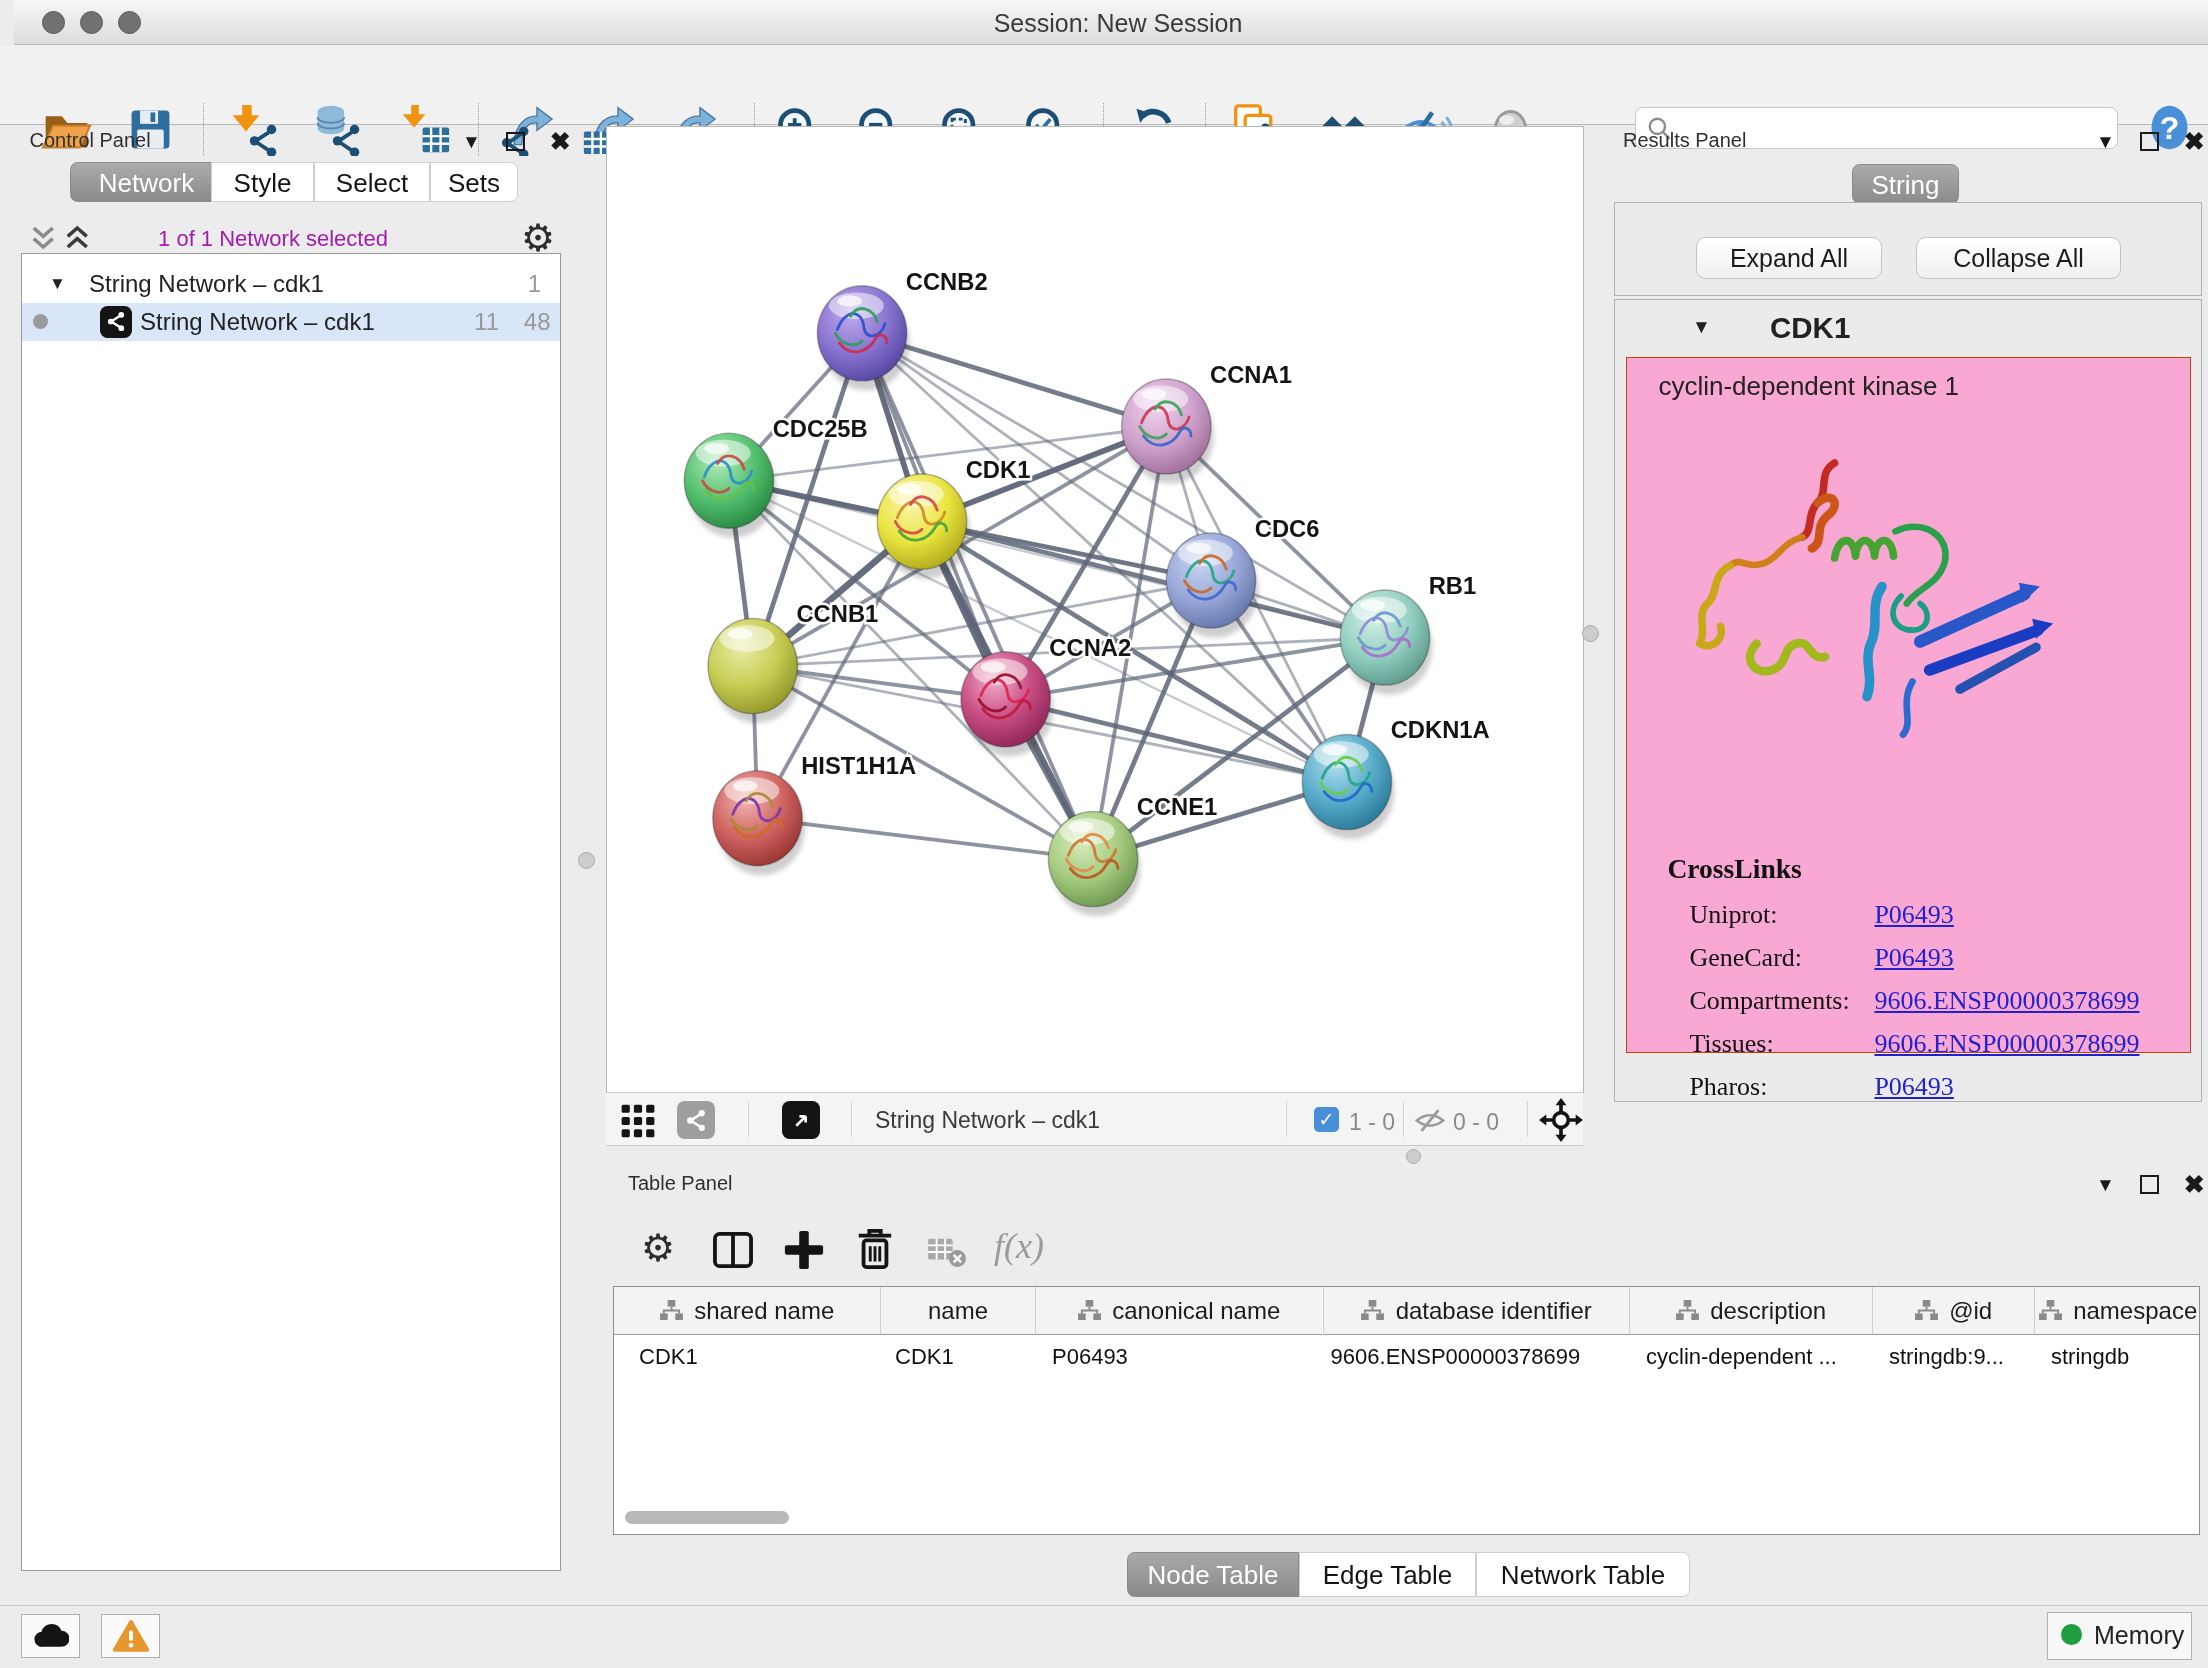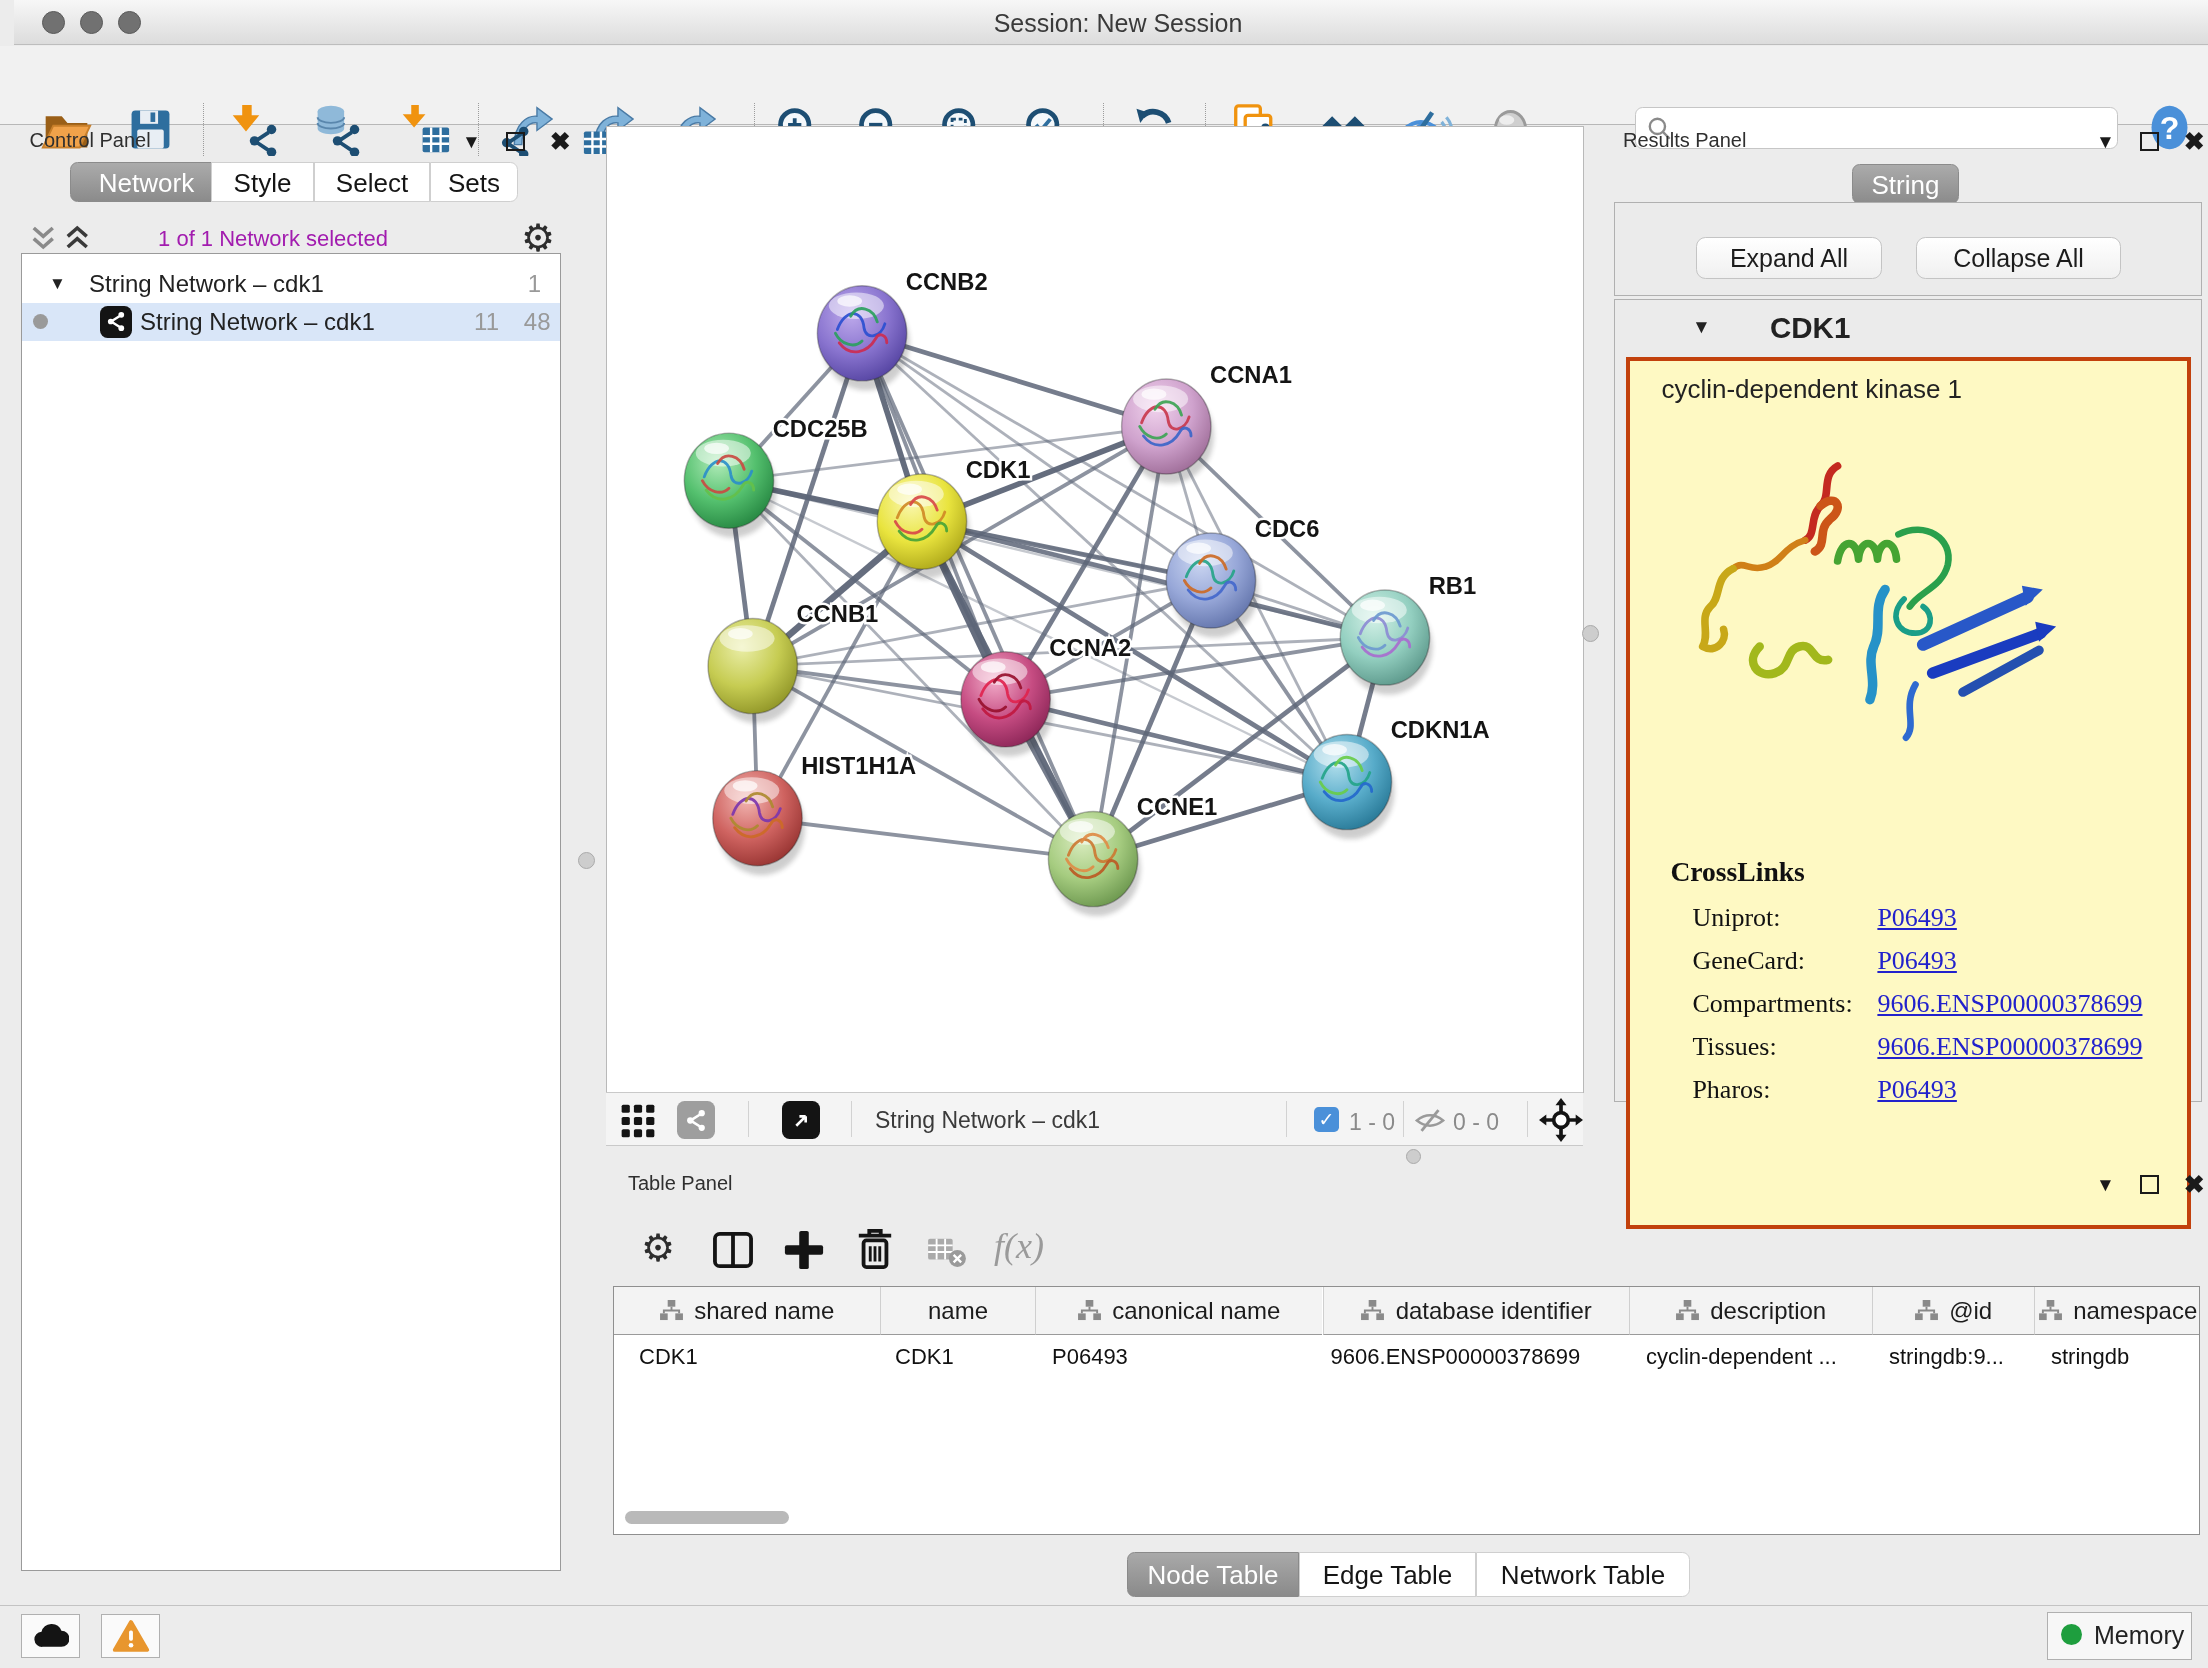--- a/index.html
+++ b/index.html
@@ -563,21 +563,21 @@
   <div class="tab active" style="left:1852px;top:164px;width:107px;border-radius:7.6px">String</div>
 
   <div class="rbox" style="left:1614px;top:202px;width:588px;height:94px">
     <div class="btn" style="left:81px;top:34px;width:186px">Expand All</div>
     <div class="btn" style="left:301px;top:34px;width:205px">Collapse All</div>
   </div>
 
   <div class="rbox" style="left:1614px;top:299px;width:588px;height:803px">
     <span class="abs tri" style="left:77px;top:17px">▼</span>
     <span class="abs" style="left:155px;top:11.4px;font-size:29.5px;font-weight:bold">CDK1</span>
-    <div class="abs" style="left:11.4px;top:57px;width:565px;height:872px;background:#fef9c3;border:4px solid #c2410c;box-sizing:border-box">
+    <div class="abs" style="left:11.4px;top:57px;width:565px;height:696px;background:#f9a8d4;border:1px solid #c2410c;box-sizing:border-box">
       <div class="abs" style="left:31px;top:13.3px;font-size:26px">cyclin-dependent kinase 1</div>
 
       <svg class="abs" style="left:48px;top:86px" width="399" height="323" viewBox="0 0 420 340" fill="none" stroke-linecap="round" stroke-linejoin="round">
         <path d="M168 20 C150 30 162 52 150 62 C138 74 146 92 134 98" stroke="#c42a20" stroke-width="8"></path>
         <path d="M150 62 C166 48 176 64 160 76 C146 88 158 102 144 110" stroke="#cc5518" stroke-width="9"></path>
         <path d="M134 98 C112 104 108 122 92 126 C74 132 70 118 58 128" stroke="#d08018" stroke-width="7"></path>
         <path d="M58 128 C38 138 46 158 34 168 C22 180 34 196 26 210 C40 218 52 204 48 192" stroke="#c8a818" stroke-width="8"></path>
         <path d="M86 210 C70 226 84 244 102 238 C120 232 112 214 128 210 C144 206 140 228 158 224" stroke="#a2b81c" stroke-width="9"></path>
         <path d="M168 120 C172 96 188 96 190 118 C192 96 208 96 210 118 C212 96 228 96 230 118" stroke="#46a432" stroke-width="8"></path>
         <path d="M232 92 C260 78 290 96 284 124 C278 148 254 152 244 168" stroke="#2aa04c" stroke-width="7"></path>

